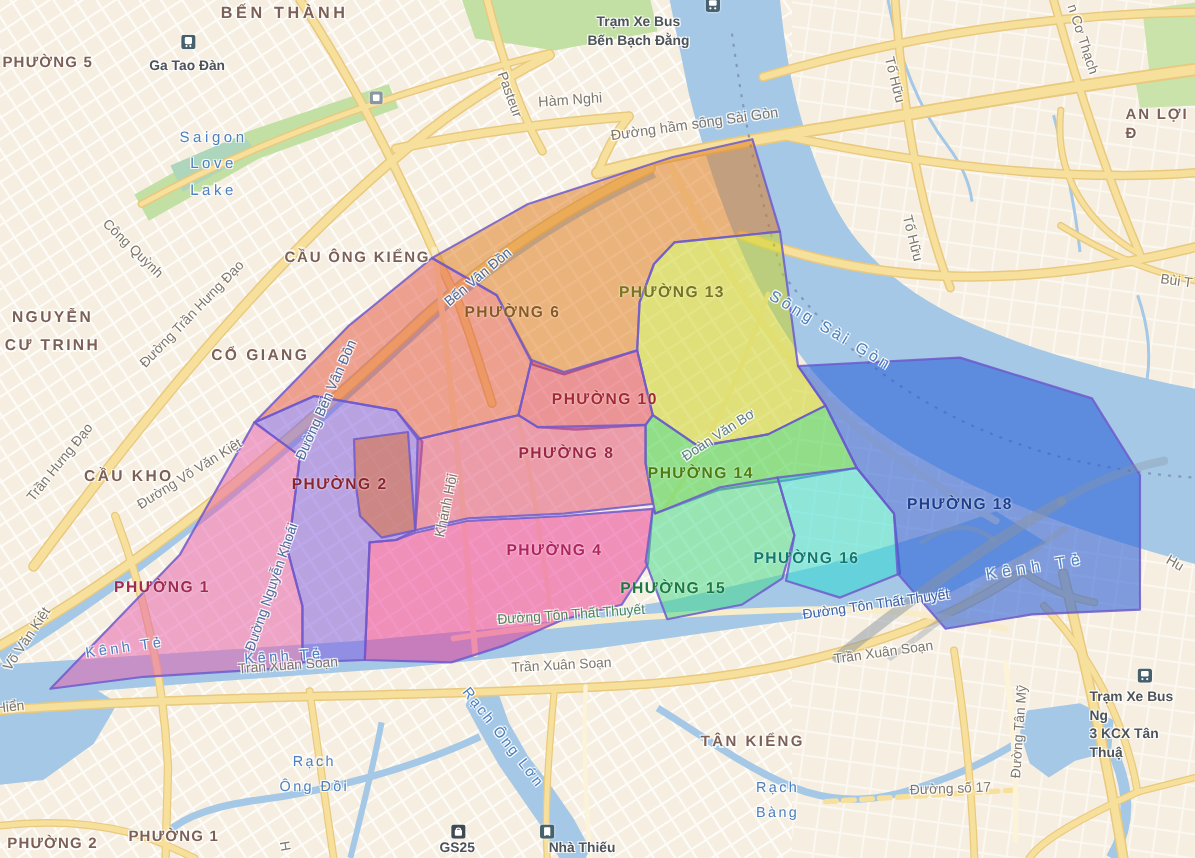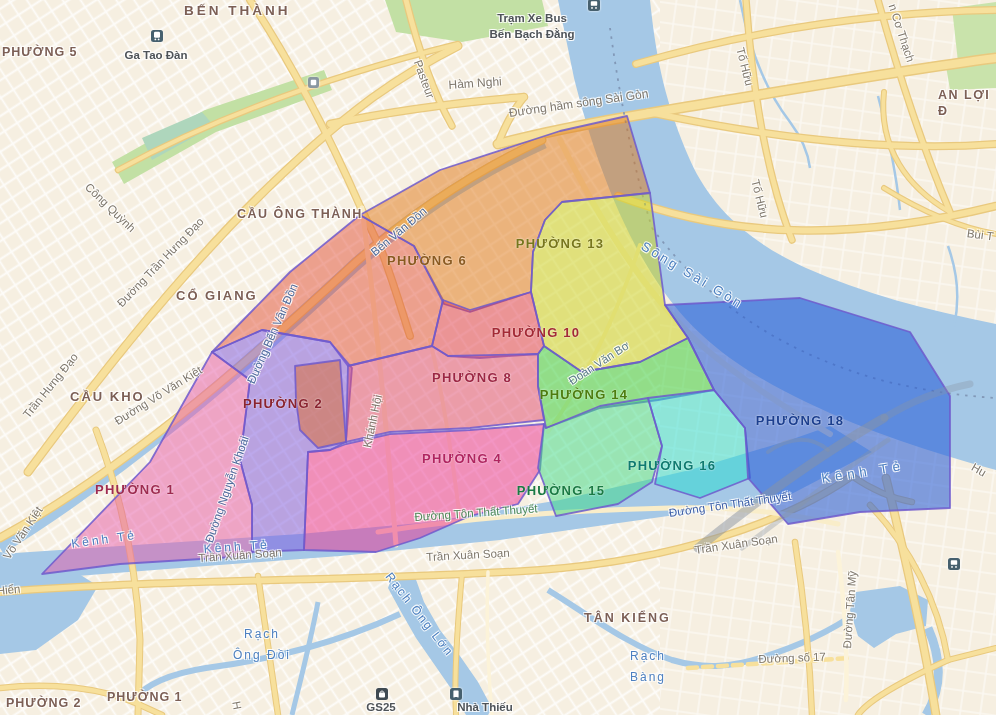--- a/index.html
+++ b/index.html
@@ -157,30 +157,32 @@
       <path d="M768,452 C790,436 812,436 828,450" stroke-width="4" opacity="0.4"></path>
       <path d="M884,418 C910,402 940,390 970,384" stroke-width="7" opacity="0.35"></path>
     </g>
   </svg>
 
   <div id="labels">
       <div class="lbl ward" style="left: 283px; top: 404px; transform-origin: center center; transform: translate(-50%, -50%) rotate(0deg); text-align: center; color: rgb(138, 36, 48);">PHƯỜNG 2</div>
       <div class="lbl ward" style="left: 135px; top: 490px; transform-origin: center center; transform: translate(-50%, -50%) rotate(0deg); text-align: center; color: rgb(158, 43, 80);">PHƯỜNG 1</div>
       <div class="lbl ward" style="left: 427px; top: 261px; transform-origin: center center; transform: translate(-50%, -50%) rotate(0deg); text-align: center; color: rgb(138, 90, 32);">PHƯỜNG 6</div>
       <div class="lbl ward" style="left: 560px; top: 244px; transform-origin: center center; transform: translate(-50%, -50%) rotate(0deg); text-align: center; color: rgb(119, 118, 28);">PHƯỜNG 13</div>
-      <div class="lbl ward" style="left: 536px; top: 333px; transform-origin: center center; transform: translate(-50%, -50%) rotate(0deg); text-align: right; color: rgb(163, 42, 53);">PHƯỜNG 10</div>
+      <div class="lbl ward" style="left: 504px; top: 333px; transform-origin: center center; transform: translate(-50%, -50%) rotate(0deg); text-align: right; color: rgb(163, 42, 53);">PHƯỜNG 10</div>
       <div class="lbl ward" style="left: 472px; top: 378px; transform-origin: center center; transform: translate(-50%, -50%) rotate(0deg); text-align: center; color: rgb(156, 39, 68);">PHƯỜNG 8</div>
       <div class="lbl ward" style="left: 462px; top: 459px; transform-origin: center center; transform: translate(-50%, -50%) rotate(0deg); text-align: center; color: rgb(176, 37, 96);">PHƯỜNG 4</div>
       <div class="lbl ward" style="left: 584px; top: 395px; transform-origin: center center; transform: translate(-50%, -50%) rotate(0deg); text-align: center; color: #4d7c0f;">PHƯỜNG 14</div>
       <div class="lbl ward" style="left: 561px; top: 491px; transform-origin: center center; transform: translate(-50%, -50%) rotate(0deg); color: rgb(27, 122, 68);">PHƯỜNG 15</div>
       <div class="lbl ward" style="left: 672px; top: 466px; transform-origin: center center; transform: translate(-50%, -50%) rotate(0deg); text-align: center; color: rgb(15, 122, 112);">PHƯỜNG 16</div>
       <div class="lbl ward" style="left: 800px; top: 421px; transform-origin: center center; transform: translate(-50%, -50%) rotate(0deg); text-align: center; color: rgb(28, 63, 143);">PHƯỜNG 18</div>
       <div class="lbl area" style="left: 184px; top: 2px; font-size: 13.5px; letter-spacing: 3px; color: rgb(124, 95, 85);">BẾN THÀNH</div>
       <div class="lbl area" style="left: 2px; top: 44px; font-size: 12.5px; letter-spacing: 1px; color: rgb(124, 95, 85);">PHƯỜNG 5</div>
-      <div class="lbl area" style="left: 237px; top: 206px; font-size: 12.5px; letter-spacing: 1.5px; color: rgb(124, 95, 85);">CẦU ÔNG THÀNH</div>
+      <div class="lbl area" style="left: 237px; top: 206px; font-size: 12.5px; letter-spacing: 1.5px; color: rgb(124, 95, 85);">CẦU ÔNG KIỂNG</div>
+      <div class="lbl area" style="left: 4px; top: 252px; font-size: 13px; letter-spacing: 2px; color: rgb(124, 95, 85); text-align: center; line-height: 1.85;">NGUYỄN
+CƯ TRINH</div>
       <div class="lbl area" style="left: 176px; top: 288px; font-size: 13px; letter-spacing: 2px; color: rgb(124, 95, 85);">CỔ GIANG</div>
       <div class="lbl area" style="left: 70px; top: 389px; font-size: 13px; letter-spacing: 2px; color: rgb(124, 95, 85);">CẦU KHO</div>
       <div class="lbl area" style="left: 584px; top: 610px; font-size: 12.5px; letter-spacing: 2px; color: rgb(124, 95, 85);">TÂN KIỂNG</div>
       <div class="lbl area" style="left: 938px; top: 87px; font-size: 12.5px; letter-spacing: 1.5px; color: rgb(124, 95, 85);">AN LỢI Đ</div>
       <div class="lbl area" style="left: 6px; top: 695px; font-size: 12.5px; letter-spacing: 1px; color: rgb(124, 95, 85);">PHƯỜNG 2</div>
       <div class="lbl area" style="left: 107px; top: 689px; font-size: 12.5px; letter-spacing: 1px; color: rgb(124, 95, 85);">PHƯỜNG 1</div>
       <div class="lbl street" style="left: 448px; top: 78px; font-size: 12px; transform: rotate(-4deg); color: rgb(126, 119, 108);">Hàm Nghi</div>
       <div class="lbl street" style="left: 424px; top: 58px; transform: rotate(70deg); color: rgb(126, 119, 108);">Pasteur</div>
       <div class="lbl street" style="left: 92px; top: 180px; transform: rotate(44deg); color: rgb(126, 119, 108);">Công Quỳnh</div>
       <div class="lbl street" style="left: 114px; top: 300px; transform: rotate(-46deg); color: rgb(126, 119, 108);">Đường Trần Hưng Đạo</div>
@@ -200,20 +202,23 @@
       <div class="lbl street" style="left: 414px; top: 510px; transform: rotate(-4deg); color: rgb(78, 138, 88);">Đường Tôn Thất Thuyết</div>
       <div class="lbl street" style="left: 668px; top: 506px; transform: rotate(-8deg); color: rgb(61, 95, 168);">Đường Tôn Thất Thuyết</div>
       <div class="lbl street" style="left: 198px; top: 551px; transform: rotate(-4deg); color: rgb(126, 119, 108);">Trần Xuân Soạn</div>
       <div class="lbl street" style="left: 426px; top: 550px; transform: rotate(-3deg); color: rgb(126, 119, 108);">Trần Xuân Soạn</div>
       <div class="lbl street" style="left: 694px; top: 543px; transform: rotate(-8deg); color: rgb(126, 119, 108);">Trần Xuân Soạn</div>
       <div class="lbl street" style="left: 840px; top: 648px; transform: rotate(-86deg); color: rgb(126, 119, 108);">Đường Tân Mỹ</div>
       <div class="lbl street" style="left: 758px; top: 652px; transform: rotate(-2deg); color: rgb(126, 119, 108);">Đường số 17</div>
       <div class="lbl street" style="left: 976px; top: 460px; transform: rotate(30deg); color: rgb(126, 119, 108);">Hu</div>
       <div class="lbl street" style="left: -4px; top: 584px; transform: rotate(-6deg); color: rgb(126, 119, 108);">Hiển</div>
       <div class="lbl street" style="left: 243px; top: 700px; transform: rotate(80deg); color: rgb(126, 119, 108);">H</div>
+      <div class="lbl water" style="left: 178px; top: 137px; font-size: 12.5px; letter-spacing: 3px; transform-origin: center center; transform: translate(-50%, -50%) rotate(0deg); text-align: center; color: rgb(77, 128, 192);">Saigon
+Love
+Lake</div>
       <div class="lbl water" style="left: 648px; top: 236px; font-size: 13px; letter-spacing: 3px; transform: rotate(31deg); color: rgb(77, 128, 192);">Sông Sài Gòn</div>
       <div class="lbl water" style="left: 70px; top: 534px; letter-spacing: 3px; transform: rotate(-8deg); color: rgb(77, 128, 192);">Kênh Tẻ</div>
       <div class="lbl water" style="left: 203px; top: 539px; letter-spacing: 3px; transform: rotate(-4deg); color: rgb(77, 128, 192);">Kênh Tẻ</div>
       <div class="lbl water" style="left: 820px; top: 468px; font-size: 13px; letter-spacing: 5px; transform: rotate(-9deg); color: rgb(77, 128, 192);">Kênh Tẻ</div>
       <div class="lbl water" style="left: 396px; top: 568px; letter-spacing: 2px; transform: rotate(52deg); color: rgb(77, 128, 192);">Rạch Ông Lớn</div>
       <div class="lbl water" style="left: 262px; top: 645px; letter-spacing: 2px; transform-origin: center center; transform: translate(-50%, -50%) rotate(0deg); text-align: center; color: rgb(77, 128, 192);">Rạch
 Ông Đồi</div>
       <div class="lbl water" style="left: 648px; top: 667px; letter-spacing: 2px; transform-origin: center center; transform: translate(-50%, -50%) rotate(0deg); text-align: center; color: rgb(77, 128, 192);">Rạch
 Bàng</div>
       <div class="poi-icon" style="left: 588px; top: -3px;"><svg viewBox="0 0 12 12" width="12" height="12">
@@ -246,14 +251,16 @@
           <rect x="3.4" y="2.4" width="5.2" height="7.2" rx="0.6" fill="#fff"></rect>
           <rect x="4.6" y="9" width="2.8" height="1.4" fill="#46606e"></rect>
         </svg></div>
       <div class="lbl poi" style="left: 449px; top: 708px; transform-origin: center center; transform: translate(-50%, -50%) rotate(0deg); text-align: left; color: rgb(78, 83, 88); margin-left: 36px;">Nhà Thiếu</div>
       <div class="poi-icon" style="left: 948px; top: 556px;"><svg viewBox="0 0 12 12" width="12" height="12">
           <rect width="12" height="12" rx="2.5" fill="#46606e"></rect>
           <rect x="2.8" y="2.2" width="6.4" height="4.6" rx="0.9" fill="#fff"></rect>
           <circle cx="4" cy="8.9" r="0.95" fill="#fff"></circle>
           <circle cx="8" cy="8.9" r="0.95" fill="#fff"></circle>
         </svg></div>
+      <div class="lbl poi" style="left: 908px; top: 574px; color: rgb(78, 83, 88);">Trạm Xe Bus Ng
+3 KCX Tân Thuậ</div>
     </div>
 </div>
 
 </body></html>

